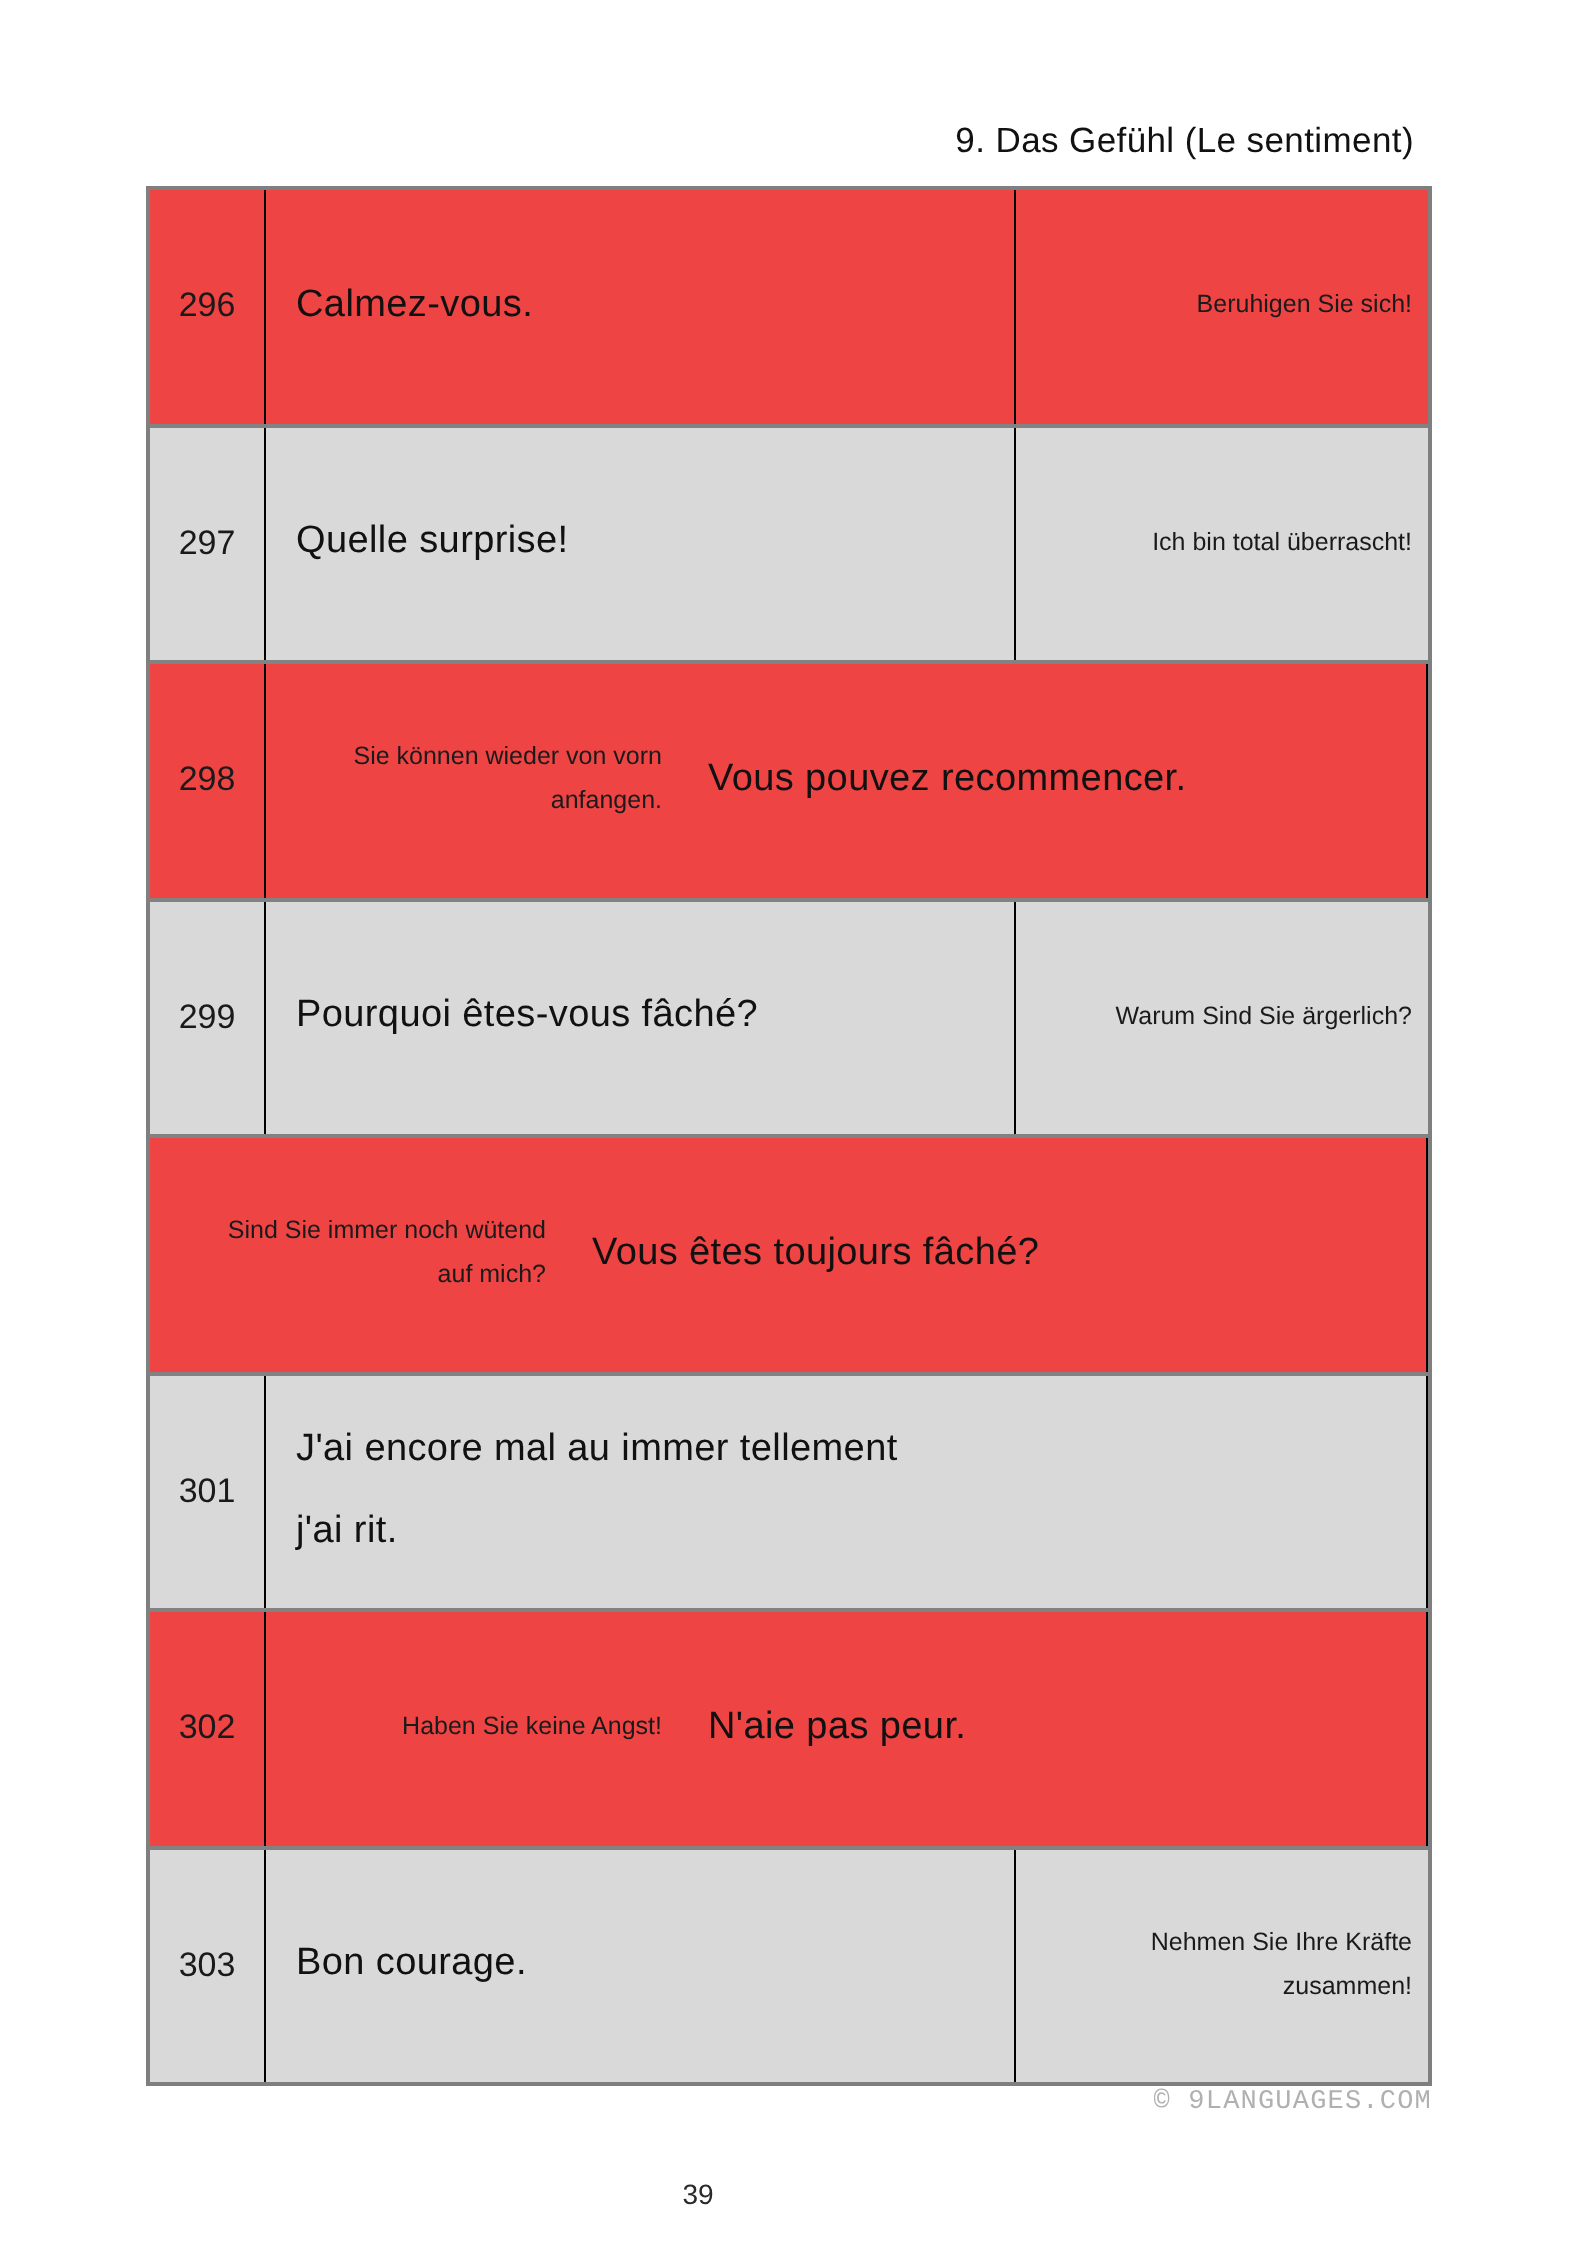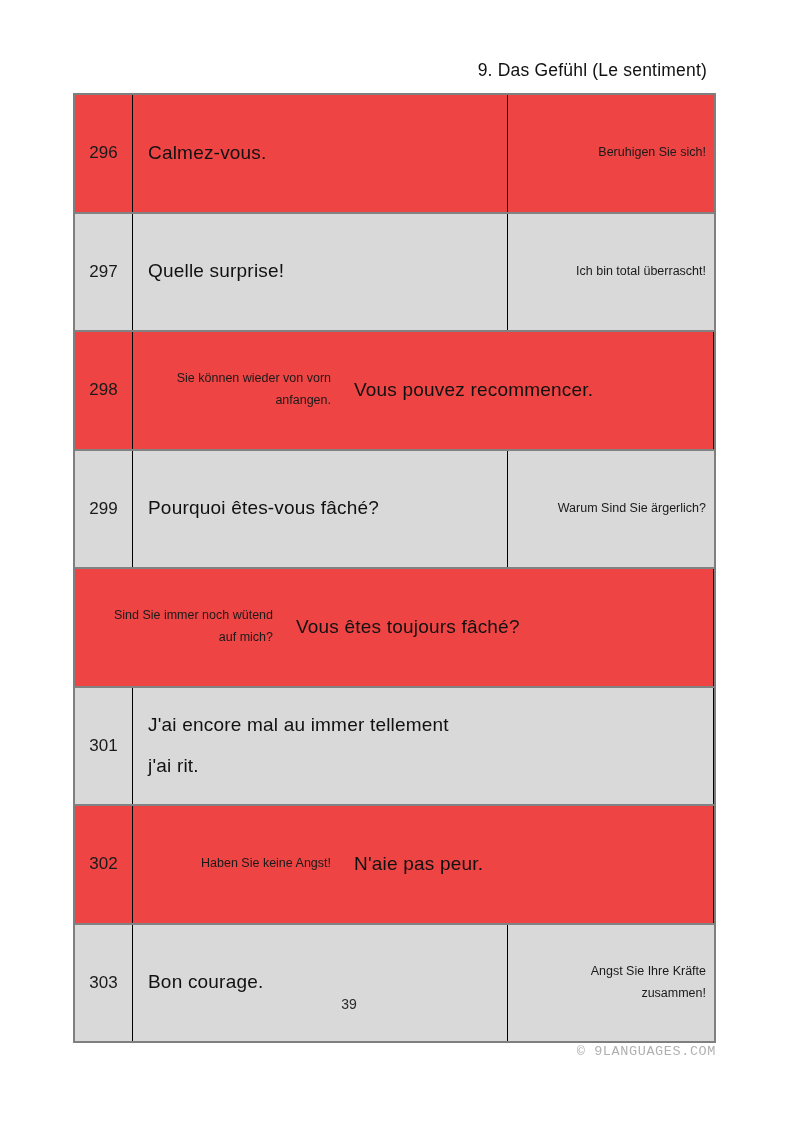--- a/index.html
+++ b/index.html
@@ -73,21 +73,21 @@
     justify-content: flex-end;
     padding: 0 8px 0 10px;
     font-size: 12.5px;
     line-height: 1.75;
     text-align: right;
     white-space: pre-line;
     color: #1a1a1a;
   }
   .footer-page-number {
     position: absolute;
-    top: 996px;
+    top: 1089px;
     left: 0;
     width: 698px;
     text-align: center;
     font-size: 14px;
     color: #2a2a2a;
   }
   .footer-copyright {
     position: absolute;
     top: 1044px;
     left: 0;
@@ -145,20 +145,20 @@
 
     <div class="row">
       <div class="cell num">302</div>
       <div class="cell de">Haben Sie keine Angst!</div>
       <div class="cell fr">N'aie pas peur.</div>
     </div>
 
     <div class="row shaded">
       <div class="cell num">303</div>
       <div class="cell fr">Bon courage.</div>
-      <div class="cell de">Angst Sie Ihre Kräfte
+      <div class="cell de">Nehmen Sie Ihre Kräfte
 zusammen!</div>
     </div>
   </div>
 
 <div class="footer-page-number">39</div>
 
 <div class="footer-copyright">© 9LANGUAGES.COM</div>
 
 </body></html>

